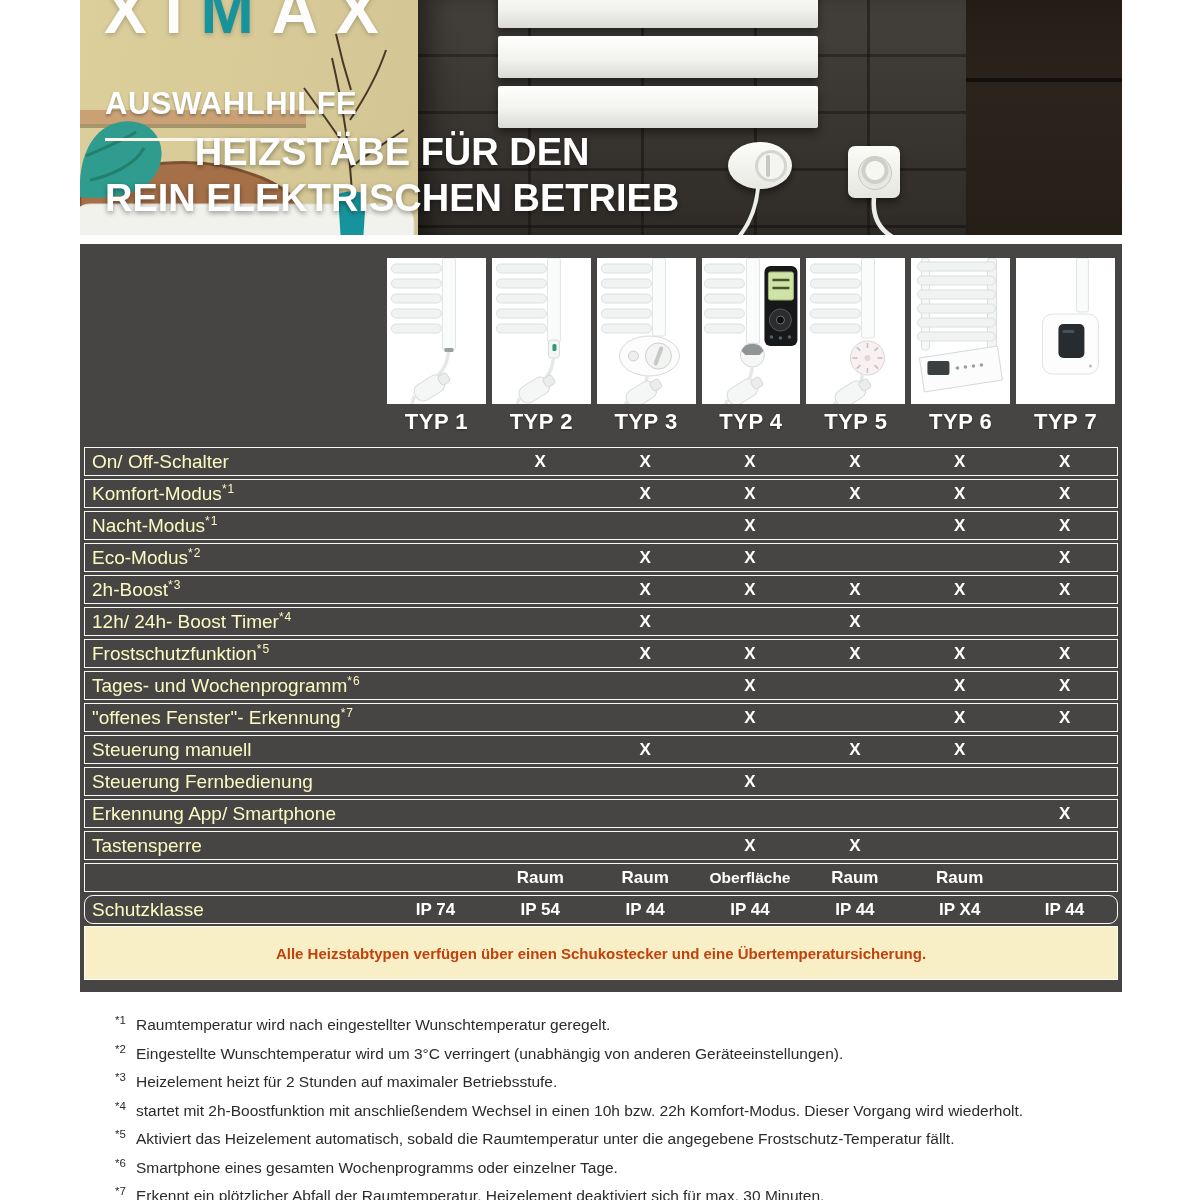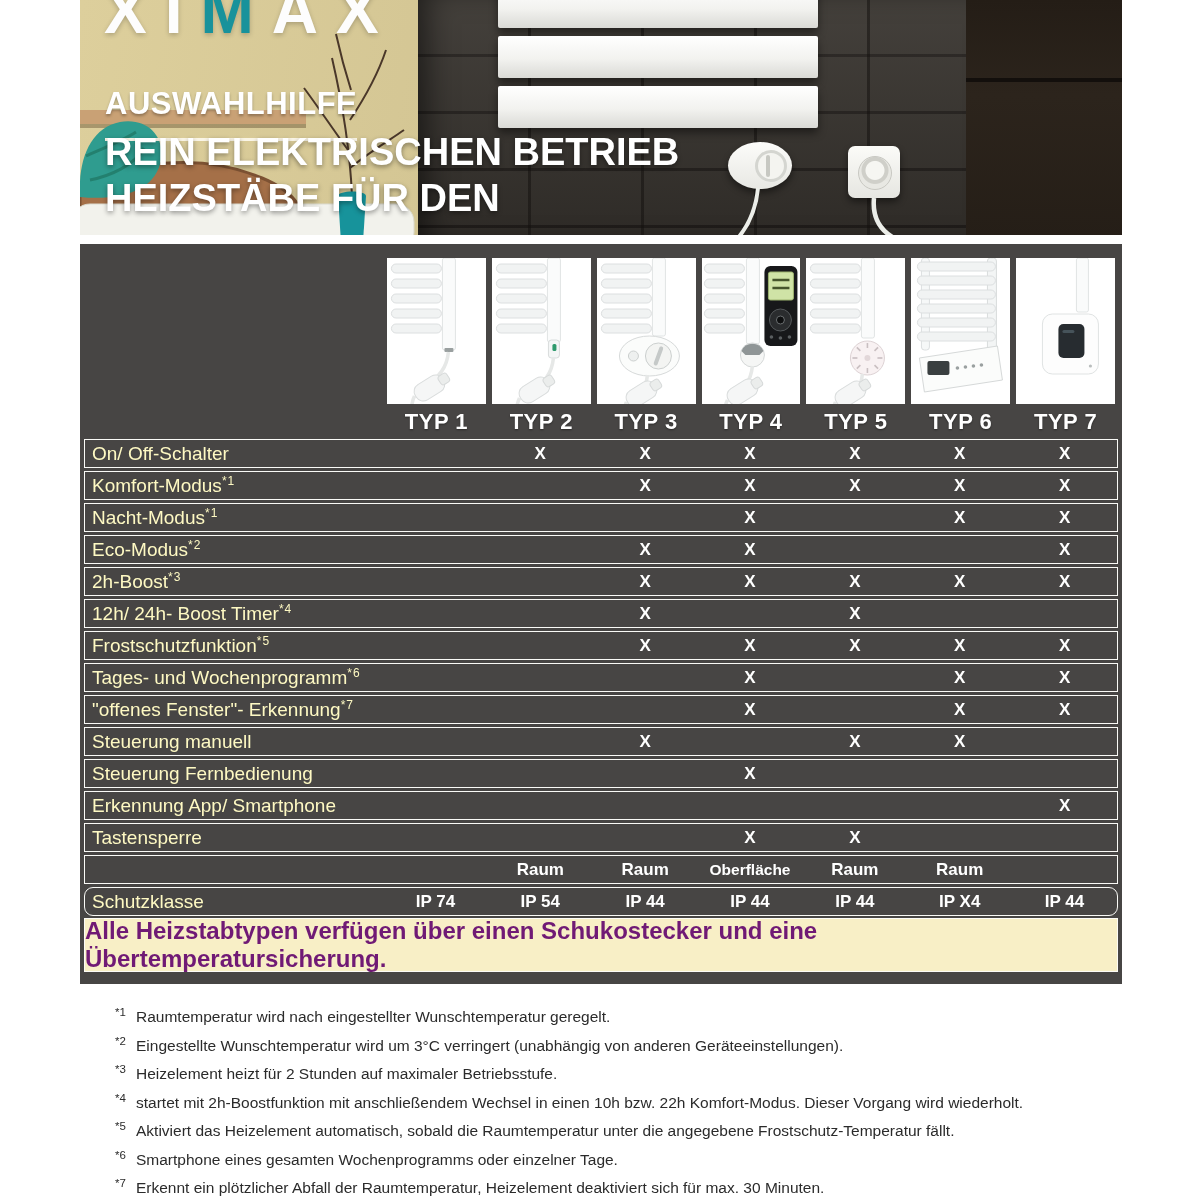--- a/index.html
+++ b/index.html
@@ -7,20 +7,21 @@
     width:1200px;height:1200px;overflow:hidden;background:#ffffff;
     font-family:"Liberation Sans", sans-serif;
   }
   .page{position:relative;width:1200px;height:1200px;}
   .content{position:absolute;left:80px;top:0;width:1042px;}
 
   
   .hero{
     position:relative;height:235px;overflow:hidden;
     background:linear-gradient(100deg,#ddcf9c 0%,#d4c694 35%,#cabd8e 70%,#beb186 100%);
+    text-align:center;
   }
   .tiles{
     position:absolute;left:338px;top:0;width:548px;height:239px;
     background:
       linear-gradient(180deg, rgba(255,255,255,.05), rgba(0,0,0,.20)),
       repeating-linear-gradient(180deg,#3a3631 0px,#3a3631 54px,#26221f 54px,#26221f 57px);
     box-shadow:inset 20px 0 30px -12px rgba(0,0,0,.55);
   }
   .tiles::before{
     content:"";position:absolute;inset:0;
@@ -77,21 +78,21 @@
   }
   .hero-title{
     position:absolute;left:25px;top:129px;font-size:38px;font-weight:bold;color:#ffffff;
     line-height:1.22;text-shadow:0 2px 5px rgba(0,0,0,.40);white-space:nowrap;
   }
 
   
   .panel{margin-top:9px;background:#474544;padding:0 4px 12px 4px;}
   .products{
     display:grid;grid-template-columns:300px repeat(7,1fr);
-    padding-top:14px;margin-bottom:4px;
+    padding-top:14px;margin-bottom:12px;
   }
   .product-col{padding:0 3px;display:flex;flex-direction:column;}
   .card{background:#ffffff;height:146px;overflow:hidden;}
   .typ{
     text-align:center;color:#ffffff;font-weight:bold;font-size:22px;margin-top:5px;
     text-shadow:0 1px 2px rgba(0,0,0,.4);letter-spacing:.5px;
   }
   .frow{
     display:grid;grid-template-columns:298px repeat(7,1fr);
     height:27px;border:1px solid #fafaf7;margin-bottom:3px;align-items:center;
@@ -101,21 +102,21 @@
     color:#fef9c3;font-size:19px;padding-left:7px;white-space:nowrap;overflow:hidden;
   }
   .rlabel sup{font-size:12px;letter-spacing:1px;}
   .cell{
     text-align:center;color:#ffffff;font-weight:bold;font-size:17px;white-space:nowrap;
   }
   .cell.small{font-size:15.5px;}
   .note{
     margin-top:2px;height:52px;background:#f8efc6;border:1px solid #fcfbf6;
     display:flex;align-items:center;justify-content:center;
-    color:#701a75;font-weight:bold;font-size:24px;
+    color:#c2410c;font-weight:bold;font-size:15px;
   }
 
   
   .footnotes{margin:22px 0 0 35px;color:#2b2b2b;}
   .fn{font-size:15.5px;margin-bottom:8.5px;white-space:nowrap;}
   .fn .mk{
     display:inline-block;font-size:11.5px;vertical-align:6px;margin-right:7px;
     min-width:14px;
   }
 </style>
@@ -159,22 +160,22 @@
         <path d="M258 196 C258 190 286 190 286 196 L283 242 L261 242 Z" fill="#17939b"></path>
 
         <path d="M678 188 C676 210 668 226 658 238" fill="none" stroke="#eceee9" stroke-width="4"></path>
         <path d="M794 198 C792 218 800 230 814 238" fill="none" stroke="#eceee9" stroke-width="4.5"></path>
       </svg>
 
       <div class="hero-text">
         <div class="logo"><span>XI</span><span class="m">M</span><span>AX</span></div>
         <div class="badge">AUSWAHLHILFE</div>
         <div class="hero-title">
+          <div>HEIZSTÄBE FÜR DEN</div>
           <div>REIN ELEKTRISCHEN BETRIEB</div>
-          <div>HEIZSTÄBE FÜR DEN</div>
         </div>
       </div>
     </div>
 
     <div class="panel">
       <div class="products" id="products">
         <div></div>
       <div class="product-col">
             <div class="card"><svg viewBox="0 0 98 146" width="100%" height="146">
                 <rect x="4" y="6" width="50" height="9" rx="4.5" fill="#f1f3f3" stroke="#dcdfe0"></rect>

